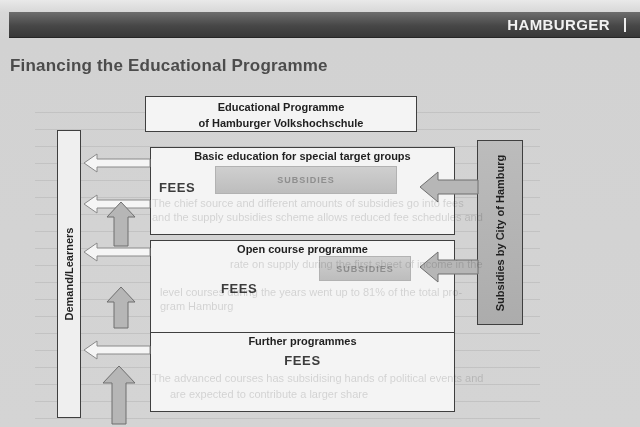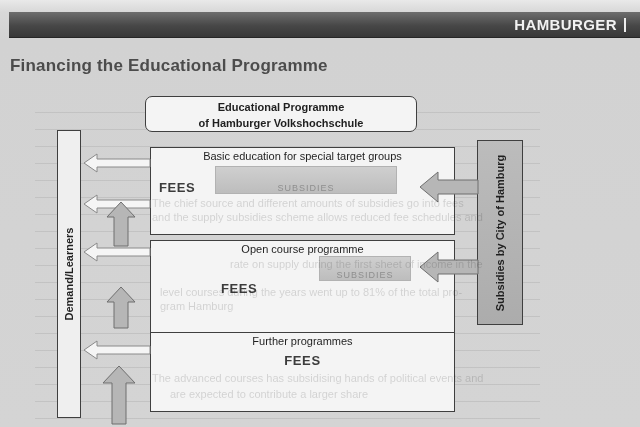--- a/index.html
+++ b/index.html
@@ -6,51 +6,51 @@
   .page{position:relative;width:640px;height:427px;overflow:hidden;
         background:linear-gradient(#e9e9e9 0,#d8d8d8 12px,#d2d2d2 40px,#d4d4d4);
         font-family:"Liberation Sans",sans-serif;}
 
   
   .topbar{position:absolute;left:9px;right:0;top:12px;height:26px;box-sizing:border-box;
           background:linear-gradient(#6e6e6e,#474747 55%,#383838);
           border-bottom:1px solid #262626;
           display:flex;align-items:center;justify-content:flex-end;padding-right:14px;}
   .brand{color:#f2f2f2;font-weight:700;font-size:15px;letter-spacing:.4px;
-         display:flex;align-items:center;gap:7px;}
+         display:flex;align-items:center;gap:14px;}
   .brand .sep{width:2px;height:14px;background:#ededed;display:inline-block;}
 
   .title{position:absolute;left:10px;top:56px;margin:0;font-size:17px;font-weight:700;
          color:#4c4c4c;letter-spacing:.2px;}
 
   
   .grid{position:absolute;left:35px;top:96px;width:505px;height:325px;opacity:.75;
         background:repeating-linear-gradient(to bottom,transparent 0 16px,#bdbdbd 16px 17px);}
 
   .box{position:absolute;background:#f4f4f4;border:1px solid #3f3f3f;box-sizing:border-box;z-index:2;}
   .top-box{left:145px;top:96px;width:272px;height:36px;text-align:center;
-           font-size:11px;font-weight:700;color:#1f1f1f;line-height:16px;padding-top:2px;border-radius:7px;}
+           font-size:11px;font-weight:700;color:#1f1f1f;line-height:16px;padding-top:2px;}
 
   .left-col{position:absolute;left:57px;top:130px;width:24px;height:288px;background:#efefef;
             border:1px solid #3f3f3f;box-sizing:border-box;z-index:2;}
   .right-col{position:absolute;left:477px;top:140px;width:46px;height:185px;
              background:linear-gradient(#bcbcbc,#acacac);
              border:1px solid #3f3f3f;box-sizing:border-box;z-index:2;}
   .vtext{position:absolute;left:50%;top:50%;transform:translate(-50%,-50%) rotate(-90deg);
          white-space:nowrap;font-size:11px;font-weight:700;color:#1f1f1f;}
 
   .section{left:150px;width:305px;}
   .s1{top:147px;height:88px;}
   .s2{top:240px;height:99px;}
   .s3{top:332px;height:80px;}
-  .sec-title{text-align:center;font-size:11px;font-weight:400;color:#1f1f1f;padding-top:2px;}
+  .sec-title{text-align:center;font-size:11px;font-weight:700;color:#1f1f1f;padding-top:2px;}
 
   .subbox{position:absolute;background:linear-gradient(#cfcfcf,#bdbdbd);border:1px solid #b2b2b2;
-          display:flex;align-items:flex-end;justify-content:center;
-          font-size:9px;font-weight:400;color:#8e8e8e;letter-spacing:1px;box-sizing:border-box;}
+          display:flex;align-items:center;justify-content:center;
+          font-size:9px;font-weight:700;color:#8e8e8e;letter-spacing:1px;box-sizing:border-box;}
   .sub1{left:64px;top:18px;width:182px;height:28px;}
   .sub2{left:168px;top:15px;width:92px;height:25px;}
 
   .fees{position:absolute;font-size:13px;font-weight:700;color:#3c3c3c;letter-spacing:.6px;}
   .fees1{left:8px;top:32px;}
   .fees2{left:70px;top:40px;}
   .fees3{left:0;right:0;top:20px;text-align:center;}
 
   .arrows{position:absolute;left:0;top:0;z-index:4;pointer-events:none;}
   .hollow{fill:#f5f5f5;stroke:#8a8a8a;stroke-width:1;}

